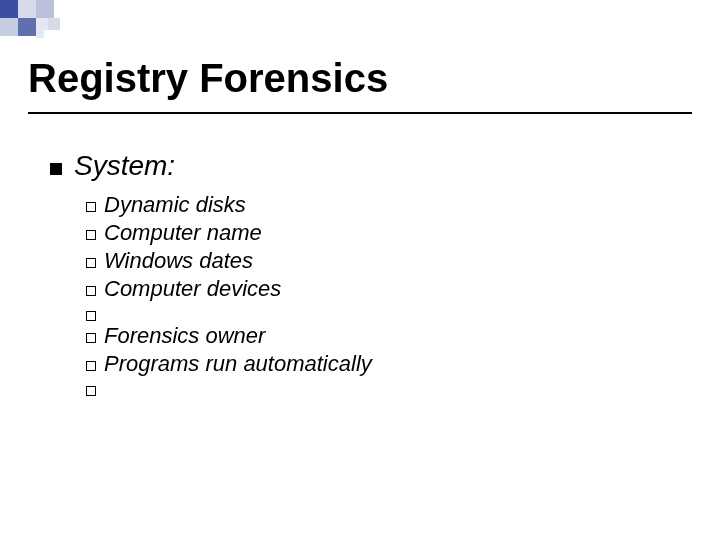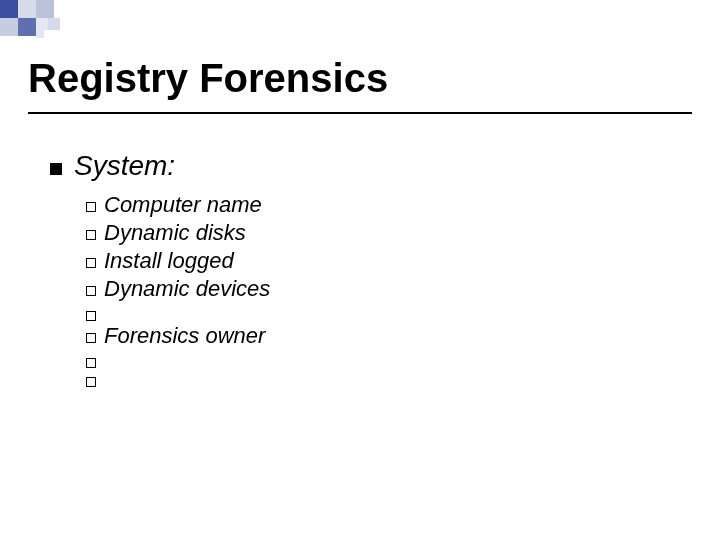--- a/index.html
+++ b/index.html
@@ -37,43 +37,44 @@
   <div class="rule"></div>
 
   <div class="body">
     <div class="lvl1">
       <span class="bullet-solid"></span>
       <span class="lvl1-text">System:</span>
     </div>
     <div class="lvl2-list">
       <div class="lvl2">
           <span class="bullet-hollow"></span>
+          <span class="lvl2-text">Dynamic disks</span>
+        </div>
+      <div class="lvl2">
+          <span class="bullet-hollow"></span>
           <span class="lvl2-text">Computer name</span>
         </div>
       <div class="lvl2">
           <span class="bullet-hollow"></span>
-          <span class="lvl2-text">Dynamic disks</span>
+          <span class="lvl2-text">Windows dates</span>
         </div>
       <div class="lvl2">
           <span class="bullet-hollow"></span>
-          <span class="lvl2-text">Install logged</span>
-        </div>
-      <div class="lvl2">
-          <span class="bullet-hollow"></span>
-          <span class="lvl2-text">Dynamic devices</span>
+          <span class="lvl2-text">Computer devices</span>
         </div>
       <div class="lvl2">
           <span class="bullet-hollow"></span>
         </div>
       <div class="lvl2">
           <span class="bullet-hollow"></span>
           <span class="lvl2-text">Forensics owner</span>
         </div>
       <div class="lvl2">
           <span class="bullet-hollow"></span>
+          <span class="lvl2-text">Programs run automatically</span>
         </div>
       <div class="lvl2">
           <span class="bullet-hollow"></span>
         </div>
     </div>
   </div>
 
 </div>
 
 </body></html>

